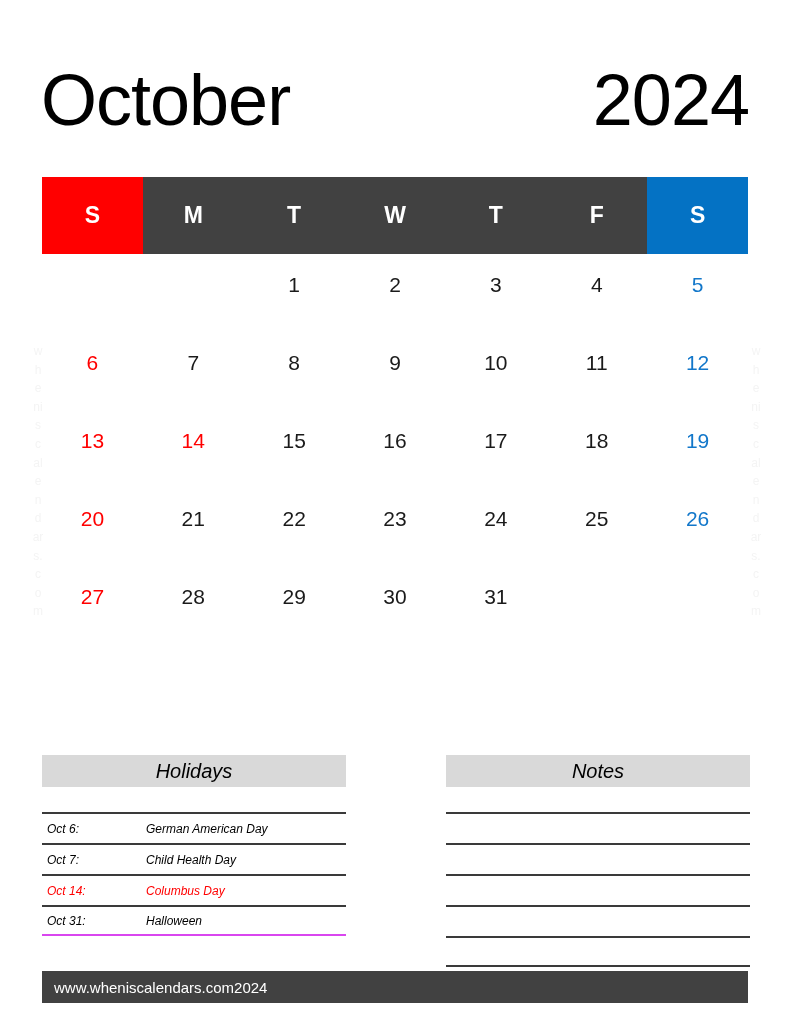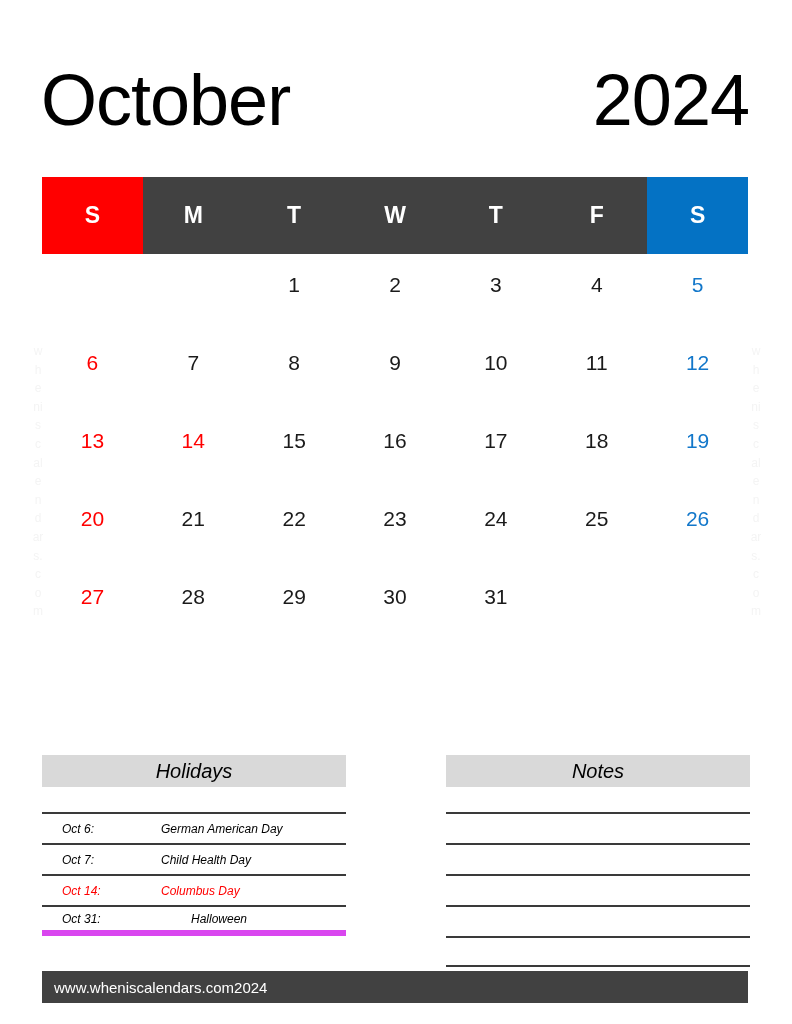--- a/index.html
+++ b/index.html
@@ -131,23 +131,23 @@
   }
 
   .holiday-row {
     display: flex;
     align-items: center;
     height: 31px;
     border-top: 2px solid #3a3a3a;
     font-size: 12px;
     color: #000000;
   }
-  .holiday-row:last-child { border-bottom: 6px solid #d946ef; gap: 30px; }
+  .holiday-row:last-child { border-bottom: 2px solid #d946ef; }
   .holiday-row.red { color: #ff0000; }
-  .holiday-date { width: 104px; padding-left: 5px; margin-left: 15px; }
+  .holiday-date { width: 104px; padding-left: 5px; }
   .holiday-name { flex: 1; }
 
   .note-line {
     height: 31px;
     border-top: 2px solid #3a3a3a;
   }
   .note-line:last-child { border-bottom: 2px solid #3a3a3a; }
 
   
   .footer {

